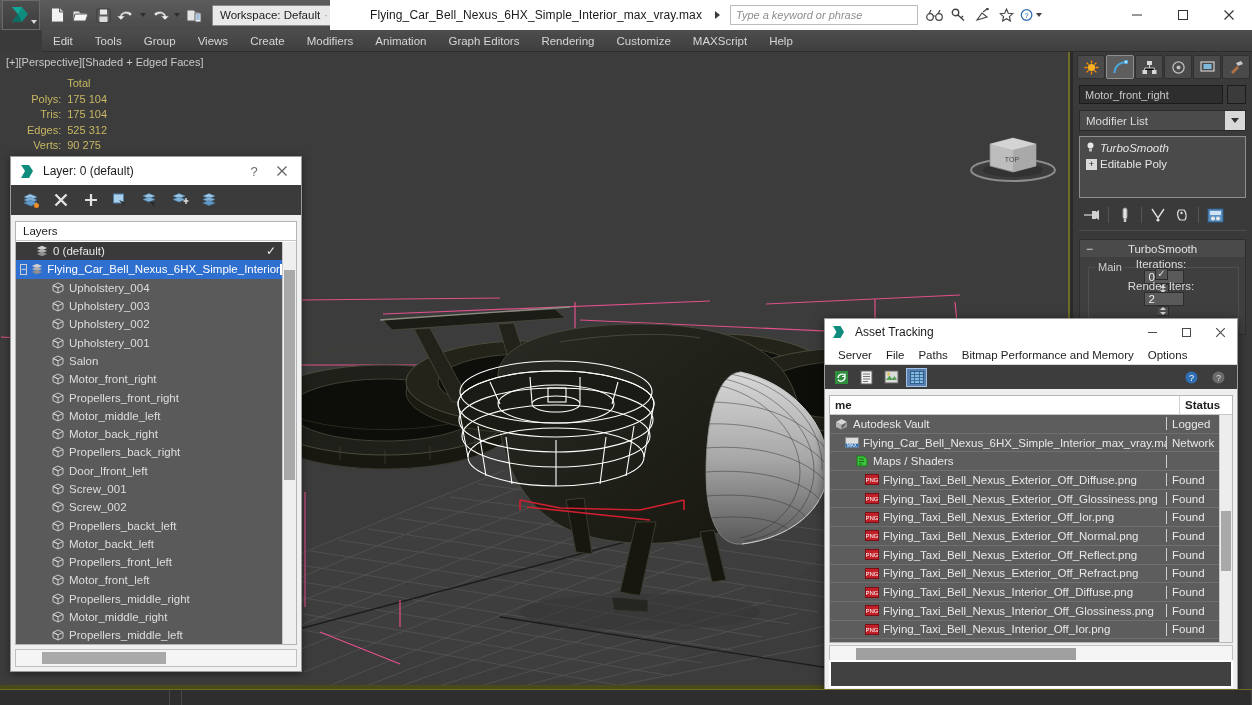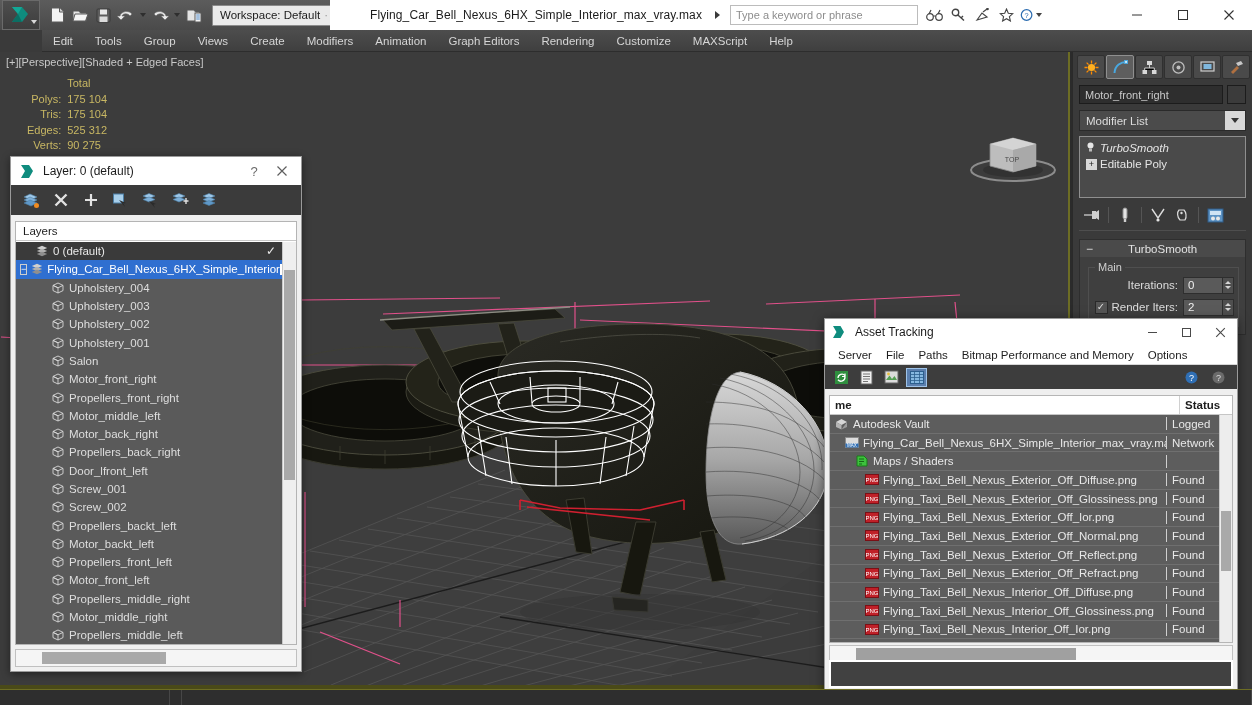--- a/index.html
+++ b/index.html
@@ -46,21 +46,21 @@
     position:absolute; left: 330px; top:0; height:30px; right: 0;
     background: #ffffff;
     display:flex; align-items:center;
   }
   .doc-name { font-size: 12px; color:#1b1b1b; padding-left: 40px; letter-spacing:0.1px; }
   .doc-arrow { margin-left: 10px; width:12px;height:16px; display:flex;align-items:center;justify-content:center;}
   .doc-arrow i { width:0;height:0;border-top:4px solid transparent;border-bottom:4px solid transparent;border-left:5px solid #3a3a3a;}
   .search-box {
     margin-left: 6px; width: 188px; height:20px;
     background:#fff; border:1px solid #bcbcbc;
-    font-size:11px; color:#8d8d8d; 
+    font-size:11px; color:#8d8d8d; font-style:italic;
     display:flex; align-items:center; padding-left:5px;
   }
   .title-tools { display:flex; align-items:center; margin-left:6px; gap:2px; }
   .ttool { width:22px;height:22px;display:flex;align-items:center;justify-content:center;}
   .winctl { position:absolute; right:0; top:0; height:30px; display:flex; }
   .wbtn { width:46px; height:30px; display:flex; align-items:center;justify-content:center; }
 
   
   .menubar {
     position:absolute; left:0; top:30px; width:1252px; height:22px;
@@ -130,21 +130,21 @@
   .rollout {
     margin: 8px 6px 0 6px; border:1px solid #2e2e2e; background:#3f3f3f;
   }
   .roll-head { height:17px; background:#4a4a4a; display:flex; align-items:center;
                font-size:11.5px; color:#e2e2e2; position:relative; justify-content:center;}
   .roll-head .minus { position:absolute; left:6px; color:#ddd; font-size:12px; line-height:1;}
   .roll-body { padding: 5px 6px 7px 8px; }
   .group-box { border:1px solid #4f4f4f; padding: 8px 4px 6px 4px; position:relative; margin-top:5px;}
   .group-label { position:absolute; left:6px; top:-7px; background:#3f3f3f; padding:0 3px;
                  font-size:11px; color:#cfcfcf;}
-  .spin-row { display:flex; align-items:center; justify-content:flex-end; height:18px; margin-bottom:4px;}
+  .spin-row { display:flex; align-items:center; justify-content:flex-end; height:18px; margin-bottom:4px;flex-direction:column;}
   .chk { width:13px;height:13px;background:#555;border:1px solid #2a2a2a; margin-right:4px;
          display:flex;align-items:center;justify-content:center;color:#ddd;font-size:10px;line-height:1;}
   .spin-lbl { font-size:11.5px; color:#dcdcdc; margin-right:5px;}
   .spin-field { width:40px;height:17px; background:#5a5a5a; border:1px solid #2e2e2e;
                 color:#efefef; font-size:11.5px; display:flex;align-items:center;padding-left:4px;}
   .spin-btns { width:11px;height:17px; background:#4f4f4f; border:1px solid #2e2e2e; border-left:none;
                display:flex;flex-direction:column;align-items:center;justify-content:center;gap:2px;}
   .spin-btns i { width:0;height:0;border-left:3px solid transparent;border-right:3px solid transparent;}
   .spin-btns i.up { border-bottom:3px solid #d5d5d5;}
   .spin-btns i.dn { border-top:3px solid #d5d5d5;}

